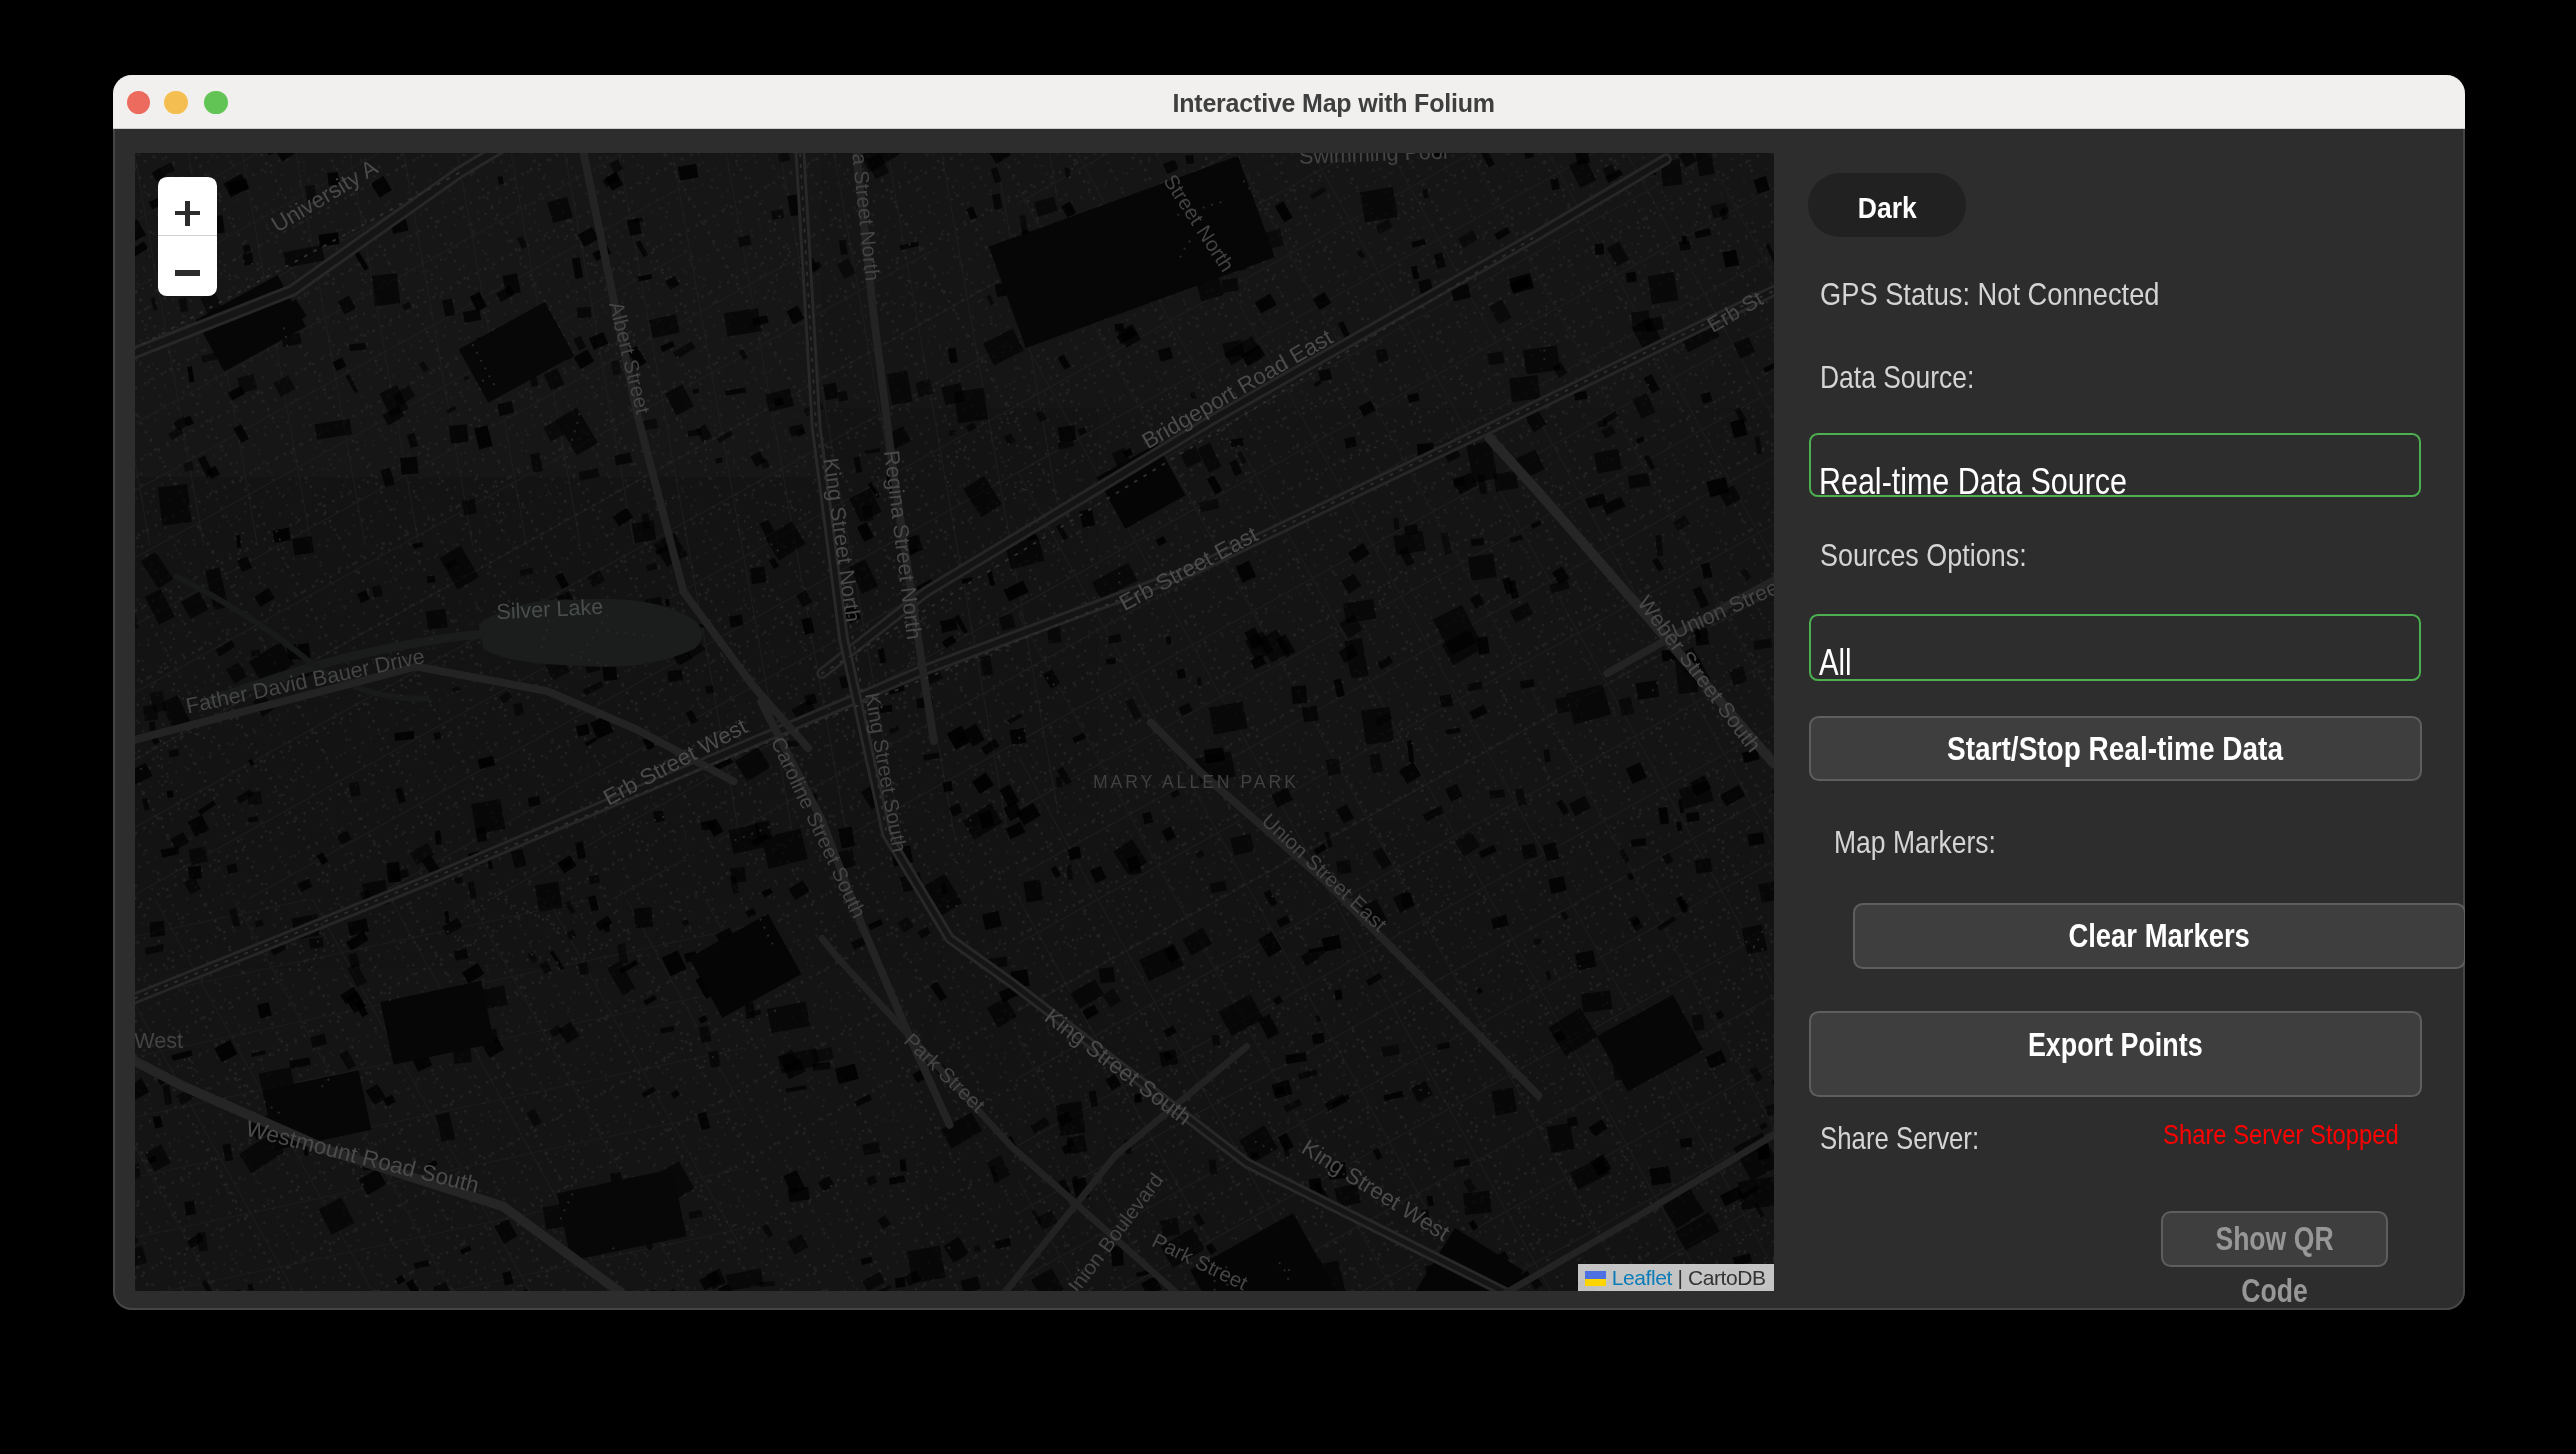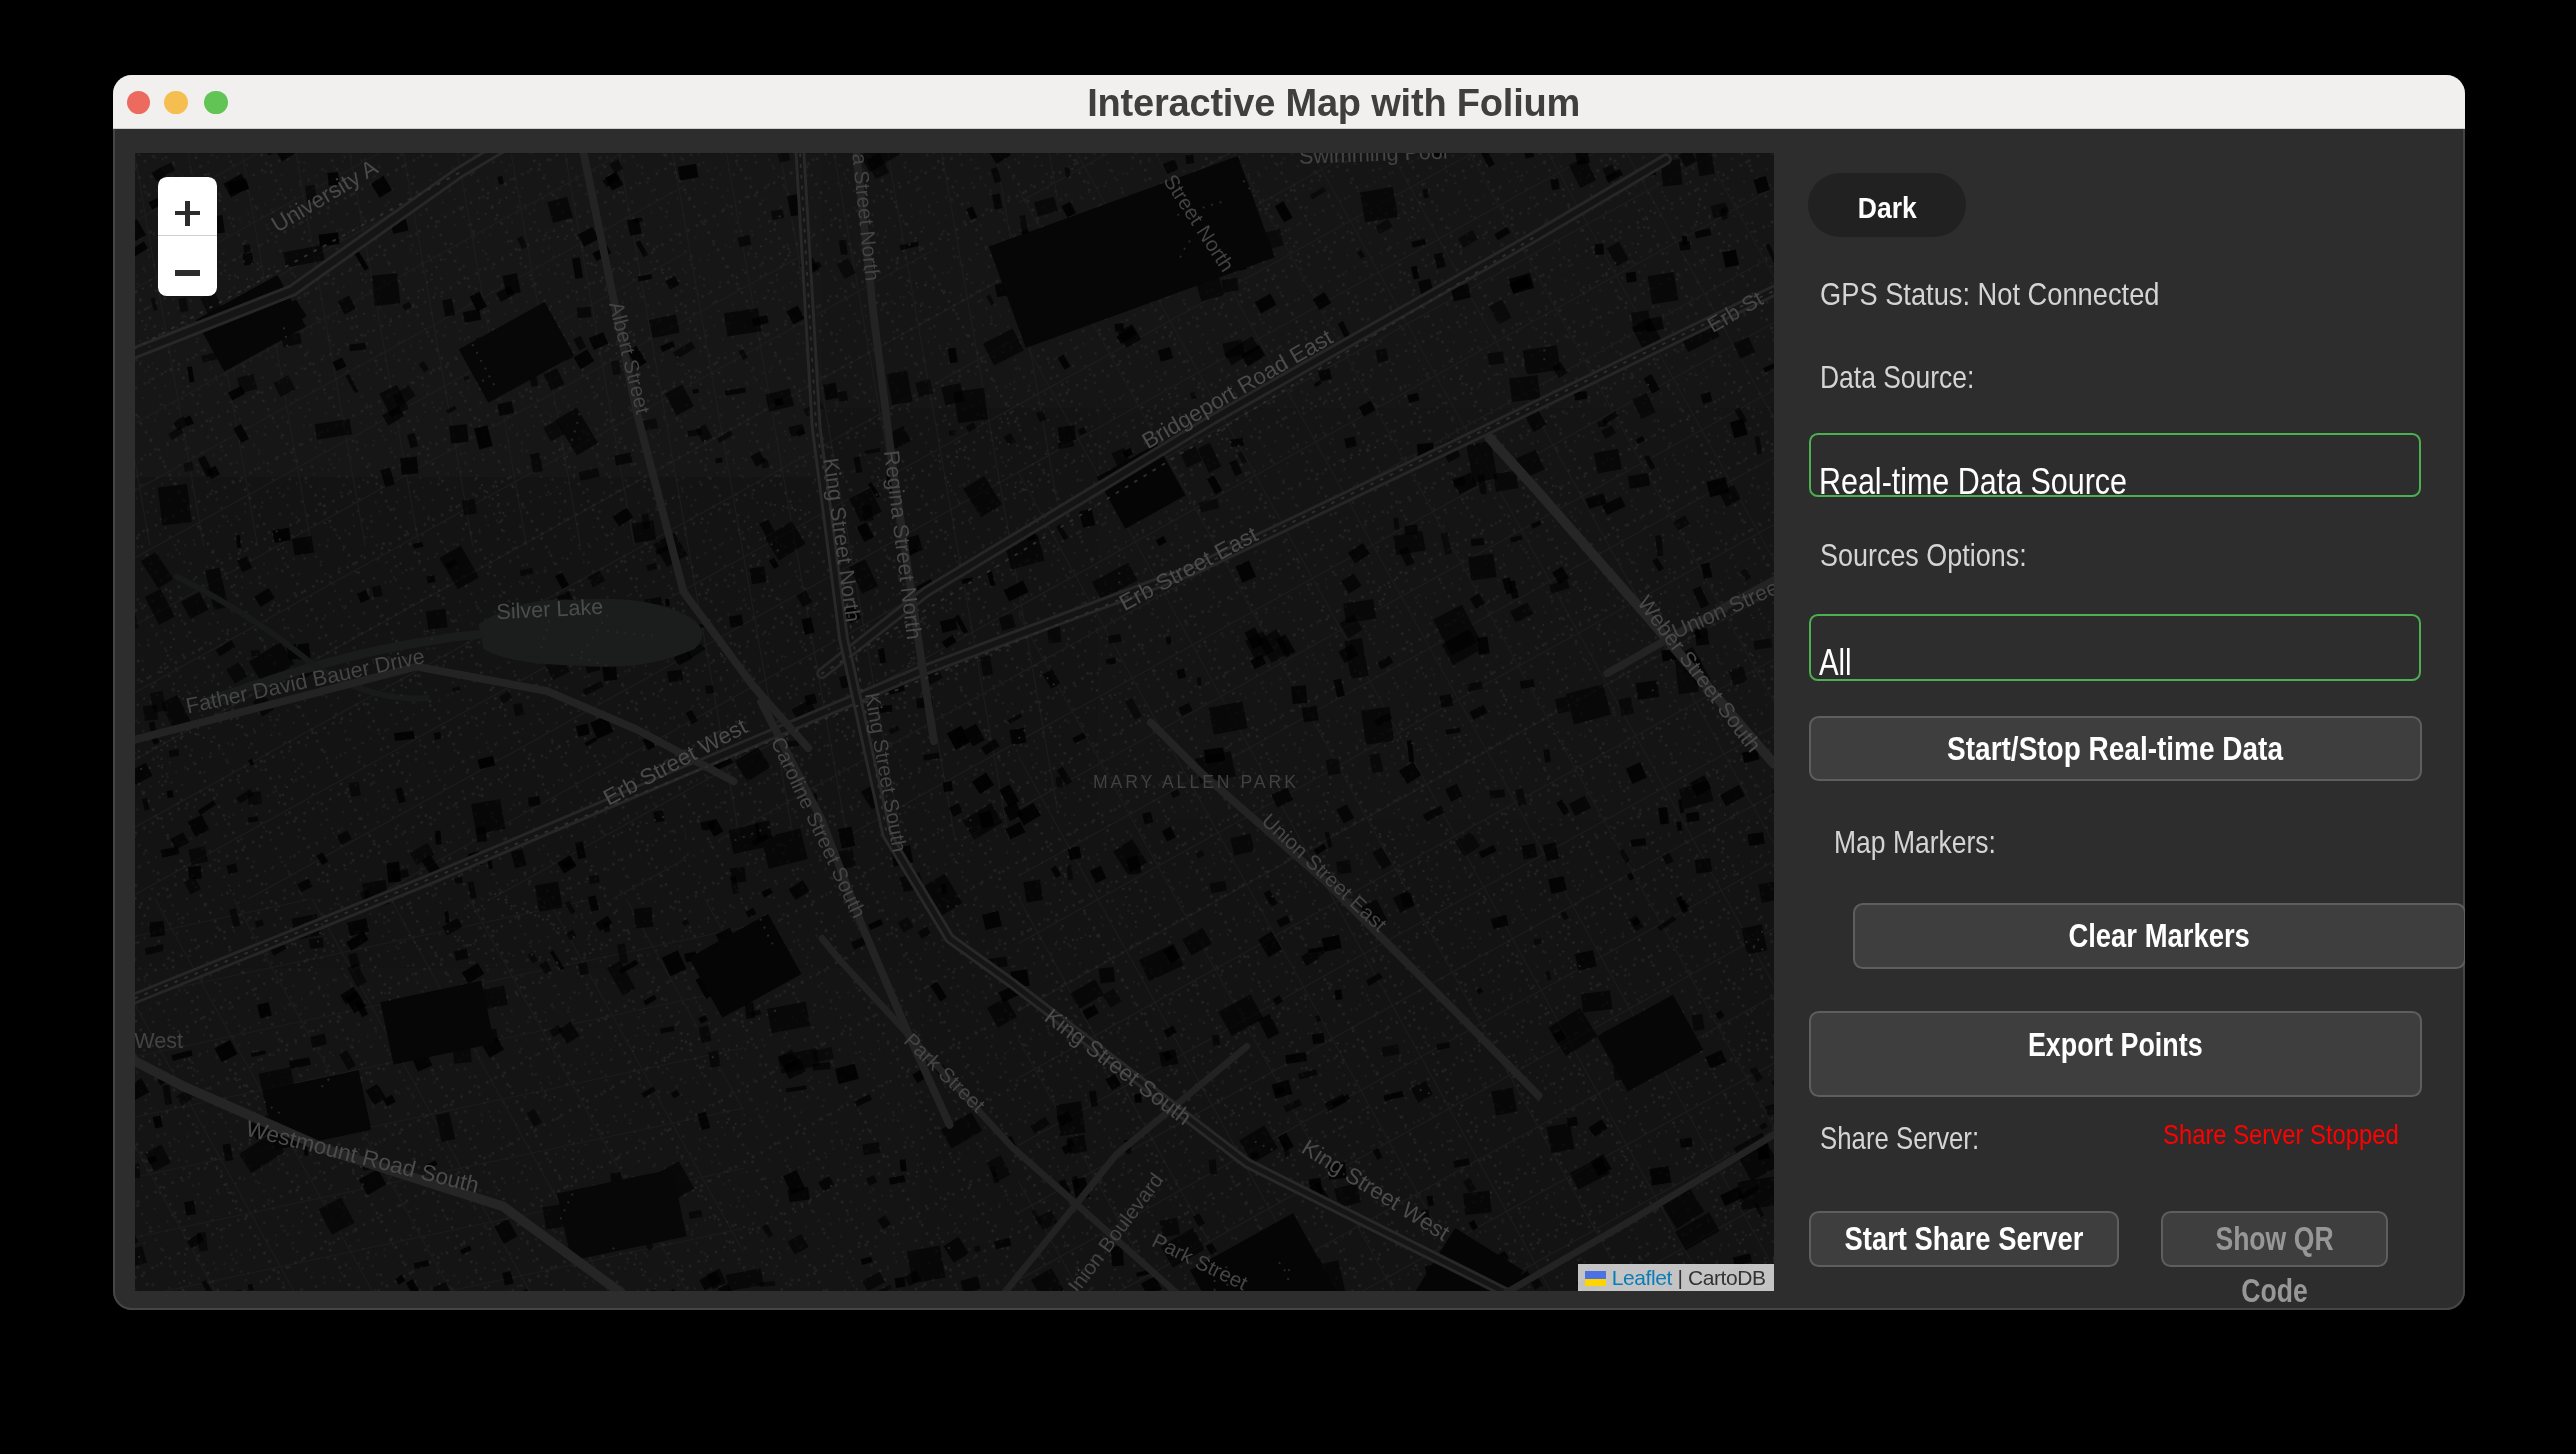--- a/index.html
+++ b/index.html
@@ -1,20 +1,20 @@
 <!DOCTYPE html>
 <html><head>
 <meta charset="utf-8">
 <style>
   html,body{margin:0;padding:0;background:#000;width:2576px;height:1455px;overflow:hidden;}
   *{box-sizing:border-box;font-family:"Liberation Sans", sans-serif;}
   #win{position:absolute;left:113px;top:75px;width:2352px;height:1235px;border-radius:18.7px;background:#2d2d2d;overflow:hidden;outline:2px solid #454545;outline-offset:-2px;}
   #titlebar{position:absolute;left:0;top:0;width:100%;height:54px;background:#f1f0ee;border-bottom:1px solid #cfcecc;}
   .tl{position:absolute;top:15.7px;width:23.6px;height:23.6px;border-radius:50%;}
-  #title{position:absolute;top:0;left:108px;right:18.7px;height:38px;line-height:56px;text-align:center;font-weight:bold;font-size:38px;color:#3f3f3f;letter-spacing:-0.2px;}
+  #title{position:absolute;top:0;left:108px;right:18.7px;height:38px;line-height:56px;text-align:center;font-weight:bold;font-size:25px;color:#3f3f3f;letter-spacing:-0.2px;}
   #map{position:absolute;left:21.6px;top:78px;width:1639px;height:1138px;background:#121212;overflow:hidden;}
   #zoomctl{position:absolute;left:23.6px;top:23.6px;width:59px;height:119px;background:#fff;border-radius:8.8px;}
   #zoomctl .bar{position:absolute;background:#2c2c2c;}#zoomctl .divider{position:absolute;left:0;top:58px;width:100%;height:1.5px;background:#cfcfcf;}
   #attrib{position:absolute;right:0;bottom:0;height:27.5px;background:rgba(235,235,235,0.82);font-size:21px;line-height:27.5px;padding:0 7.9px 0 6.9px;color:#333;white-space:nowrap;letter-spacing:-0.4px;}
   #attrib .lf{color:#0b7cb8;margin-top:15px;}
   .flag{display:inline-block;width:20.6px;height:14.7px;vertical-align:-1px;margin-right:5.9px;}
   .flag .b{display:block;width:100%;height:7.9px;background:#4d71e2;}
   .flag .y{display:block;width:100%;height:6.9px;background:#fed500;}
   .lbl{position:absolute;color:#d4d4d4;font-size:32px;white-space:nowrap;}
   .tx{display:inline-block;transform-origin:0 50%;}
@@ -1268,16 +1268,15 @@
   <div class="lbl" style="left:1707px;top:284px;text-decoration:underline;"><span class="tx" style="transform:scaleX(0.826)">Data Source:</span></div>
   <div class="combo" style="top:358px;"><span class="tx" style="transform:scaleX(0.823)">Real-time Data Source</span></div>
   <div class="lbl" style="left:1707px;top:462px;"><span class="tx" style="transform:scaleX(0.842)">Sources Options:</span></div>
   <div class="combo" style="top:539px;height:67px;"><span class="tx" style="transform:scaleX(0.794)">All</span></div>
   <div class="btn" style="left:1696px;top:641px;width:613px;height:65px;line-height:61px;"><span class="txc" style="transform:scaleX(0.848)">Start/Stop Real-time Data</span></div>
   <div class="lbl" style="left:1707px;top:749px;margin-left:14px;"><span class="tx" style="transform:scaleX(0.828)">Map Markers:</span></div>
   <div class="btn" style="left:1696px;top:828px;width:613px;height:66px;line-height:62px;margin-left:44px;"><span class="txc" style="transform:scaleX(0.831)">Clear Markers</span></div>
   <div class="btn" style="left:1696px;top:936px;width:613px;height:86px;line-height:63px;"><span class="txc" style="transform:scaleX(0.814)">Export Points</span></div>
   <div class="lbl" style="left:1707px;top:1045px;"><span class="tx" style="transform:scaleX(0.806)">Share Server:</span></div>
   <div id="redtxt"><span class="tx" style="transform:scaleX(0.851)">Share Server Stopped</span></div>
-  <div class="btn" style="left:1696px;top:1136px;width:310px;height:56px;line-height:52px;"><span class="txc" style="transform:scaleX(0.829)">Start Share Server</span></div>
   <div class="btn" style="left:2048px;top:1136px;width:227px;height:56px;line-height:52px;color:#979797;"><span class="txc" style="transform:scaleX(0.806)">Show QR Code</span></div>
 </div>
 
 
 </body></html>

